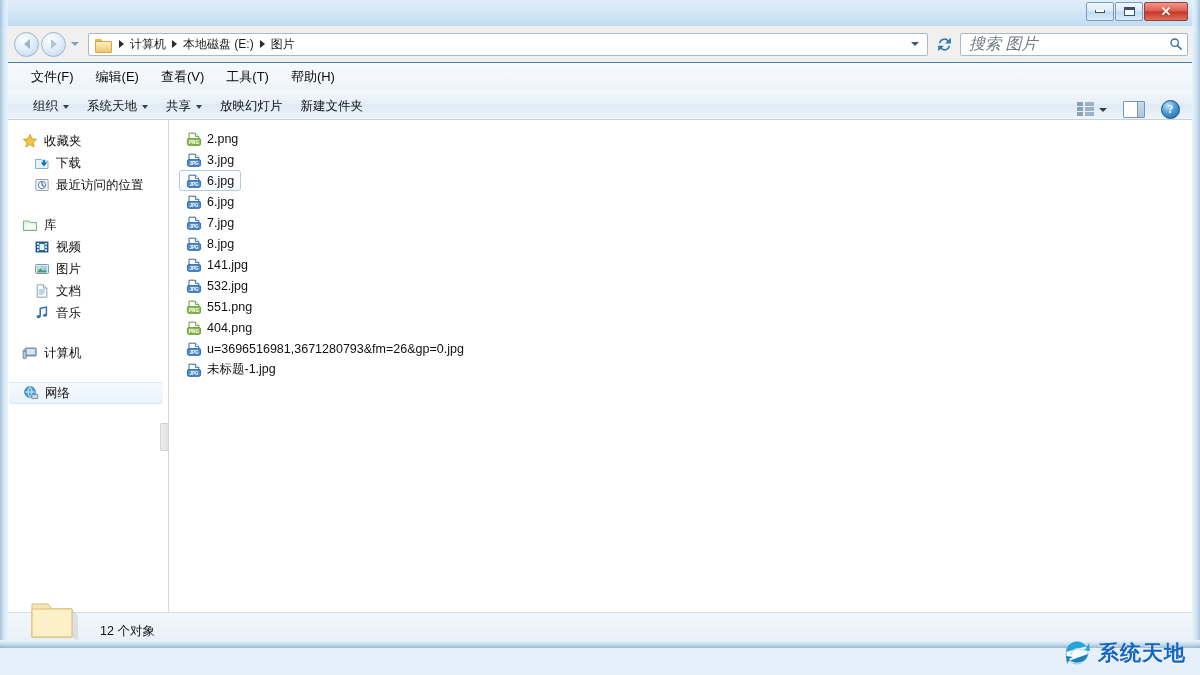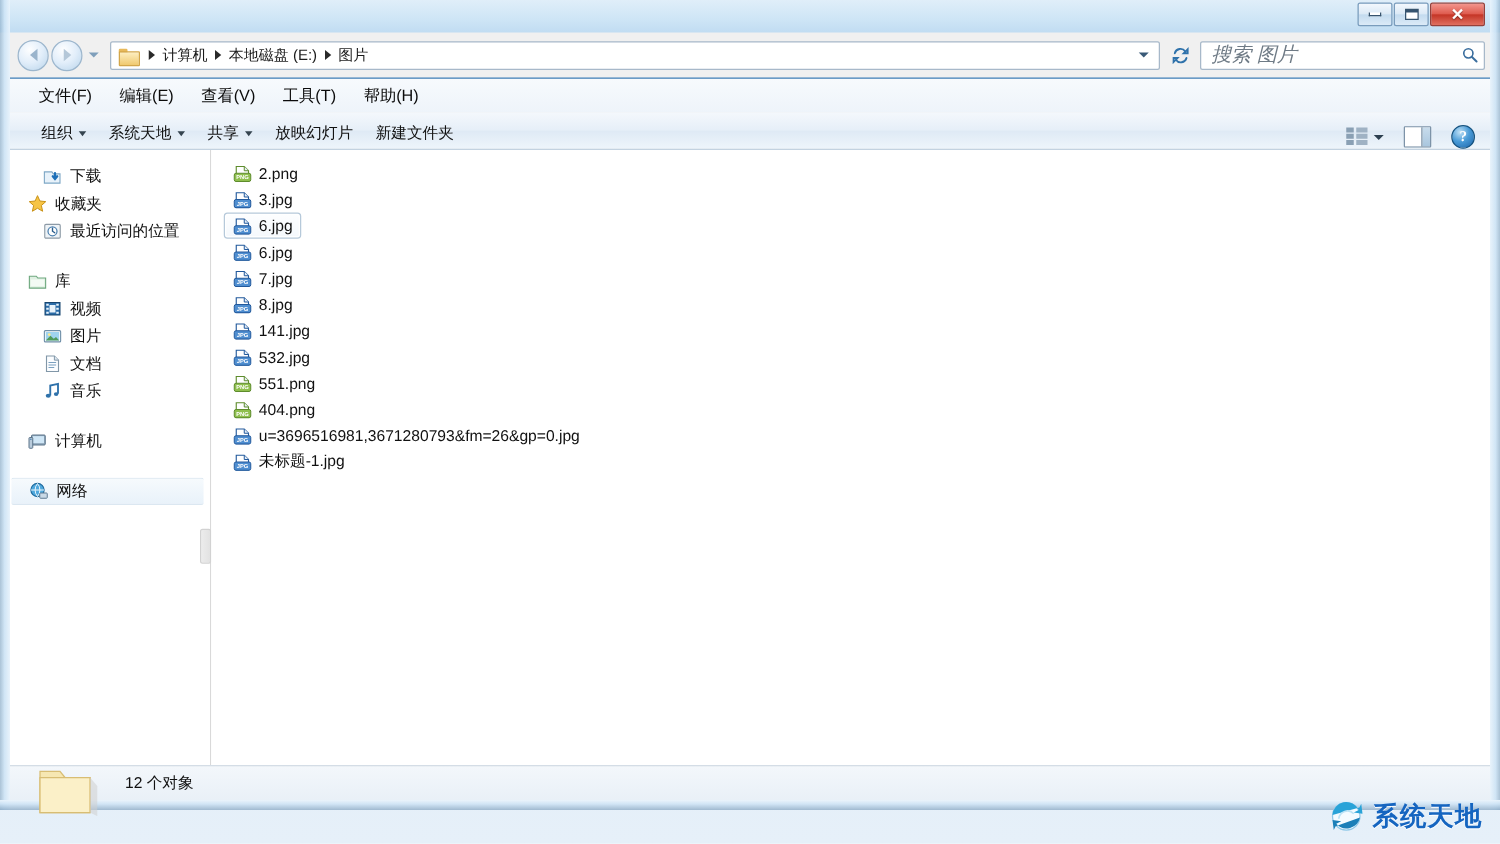--- a/index.html
+++ b/index.html
@@ -211,21 +211,21 @@
     background:linear-gradient(180deg,#fdfeff 0%,#f4f8fc 100%);
     box-shadow:inset 0 0 0 1px #fff;
   }
   .fico { width:16px; height:16px; position:relative; flex:0 0 16px; }
 
   
   #statusbar {
     position:absolute; left:8px; top:612px; width:1184px; height:28px;
     background:linear-gradient(180deg,#f3f7fb 0%,#e9f0f7 100%);
     border-top:1px solid #d4dde6;
-    display:flex; align-items:center;
+    display:flex; align-items:flex-end;
   }
   #statusbar .bigfolder { width:52px; height:40px; position:relative; margin-left:18px; margin-top:12px; }
   #statusbar .stext { margin-left:22px; font-size:12.5px; color:#111; }
 
   
   #watermark {
     position:absolute; right:8px; bottom:2px; height:40px;
     display:flex; align-items:center; gap:4px; padding-right:6px;
   }
   #watermark .wmtext {
@@ -381,36 +381,36 @@
       </span>
       <span class="helpbtn" style="margin-left:12px;">?</span>
     </div>
   </div>
 
   <div id="body">
 
     <div id="sidebar">
 
       <div class="nav-group">
+        <div class="nav-row root">
+          <span class="ico">
+            <svg width="16" height="16" viewBox="0 0 16 16">
+                <polygon points="8,1.5 9.9,5.8 14.6,6.3 11.1,9.4 12.1,14 8,11.6 3.9,14 4.9,9.4 1.4,6.3 6.1,5.8" fill="#f6c445" stroke="#c99218" stroke-width=".8"></polygon>
+              </svg>
+          </span>
+          <span>收藏夹</span>
+        </div>
         <div class="nav-row">
           <span class="ico">
             <svg width="16" height="16" viewBox="0 0 16 16">
               <path d="M1.5 4.5 h6 l1.2 1.6 h5.3 v7.4 h-12.5z" fill="#e8f2fa" stroke="#7fa8c6" stroke-width=".9"></path>
               <path d="M10 5.5 v4 M8.2 8 L10 10.2 L11.8 8" stroke="#1d6fb8" stroke-width="1.8" fill="none" stroke-linecap="round"></path>
             </svg>
           </span>
           <span>下载</span>
-        </div>
-        <div class="nav-row root">
-          <span class="ico">
-            <svg width="16" height="16" viewBox="0 0 16 16">
-                <polygon points="8,1.5 9.9,5.8 14.6,6.3 11.1,9.4 12.1,14 8,11.6 3.9,14 4.9,9.4 1.4,6.3 6.1,5.8" fill="#f6c445" stroke="#c99218" stroke-width=".8"></polygon>
-              </svg>
-          </span>
-          <span>收藏夹</span>
         </div>
         <div class="nav-row">
           <span class="ico">
             <svg width="16" height="16" viewBox="0 0 16 16">
               <rect x="1.8" y="2.5" width="12.4" height="11" rx="1" fill="#eef3f7" stroke="#8d9aa6" stroke-width=".9"></rect>
               <circle cx="8" cy="8" r="3.6" fill="#fff" stroke="#4a7fae" stroke-width="1"></circle>
               <path d="M8 5.6 V8 L9.8 9.2" stroke="#2a5d8c" stroke-width="1.1" fill="none" stroke-linecap="round"></path>
             </svg>
           </span>
           <span>最近访问的位置</span>

